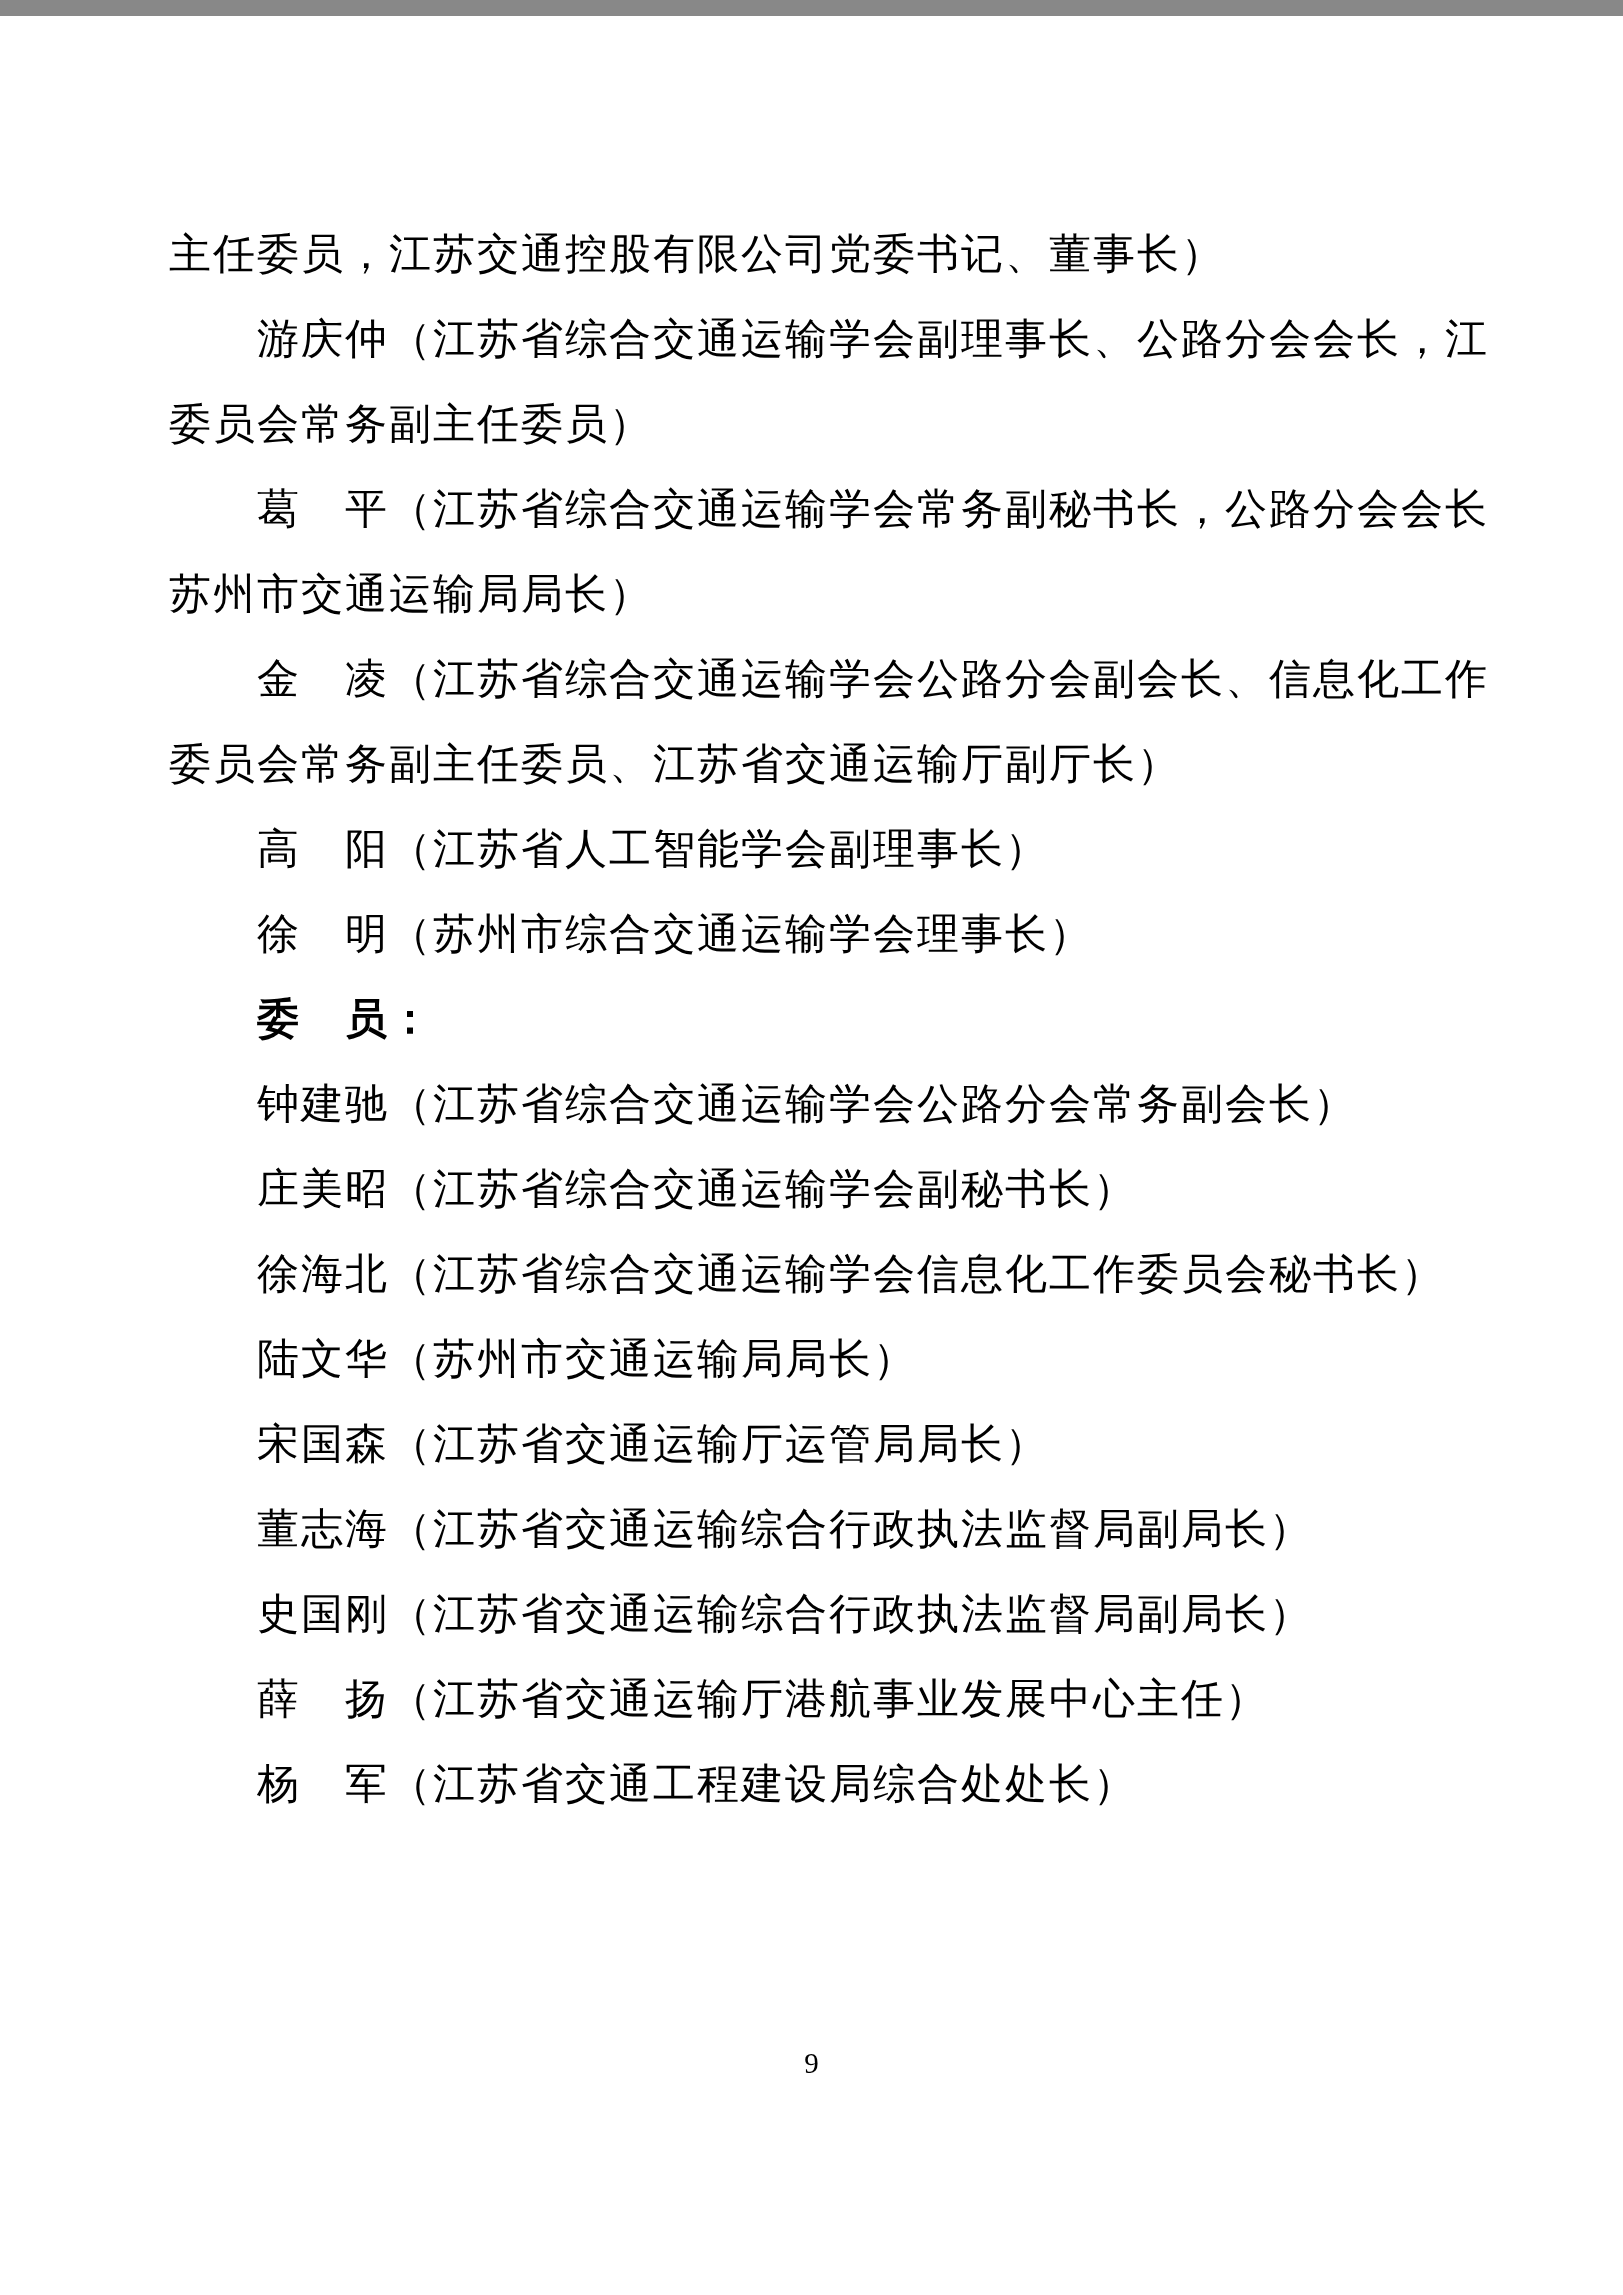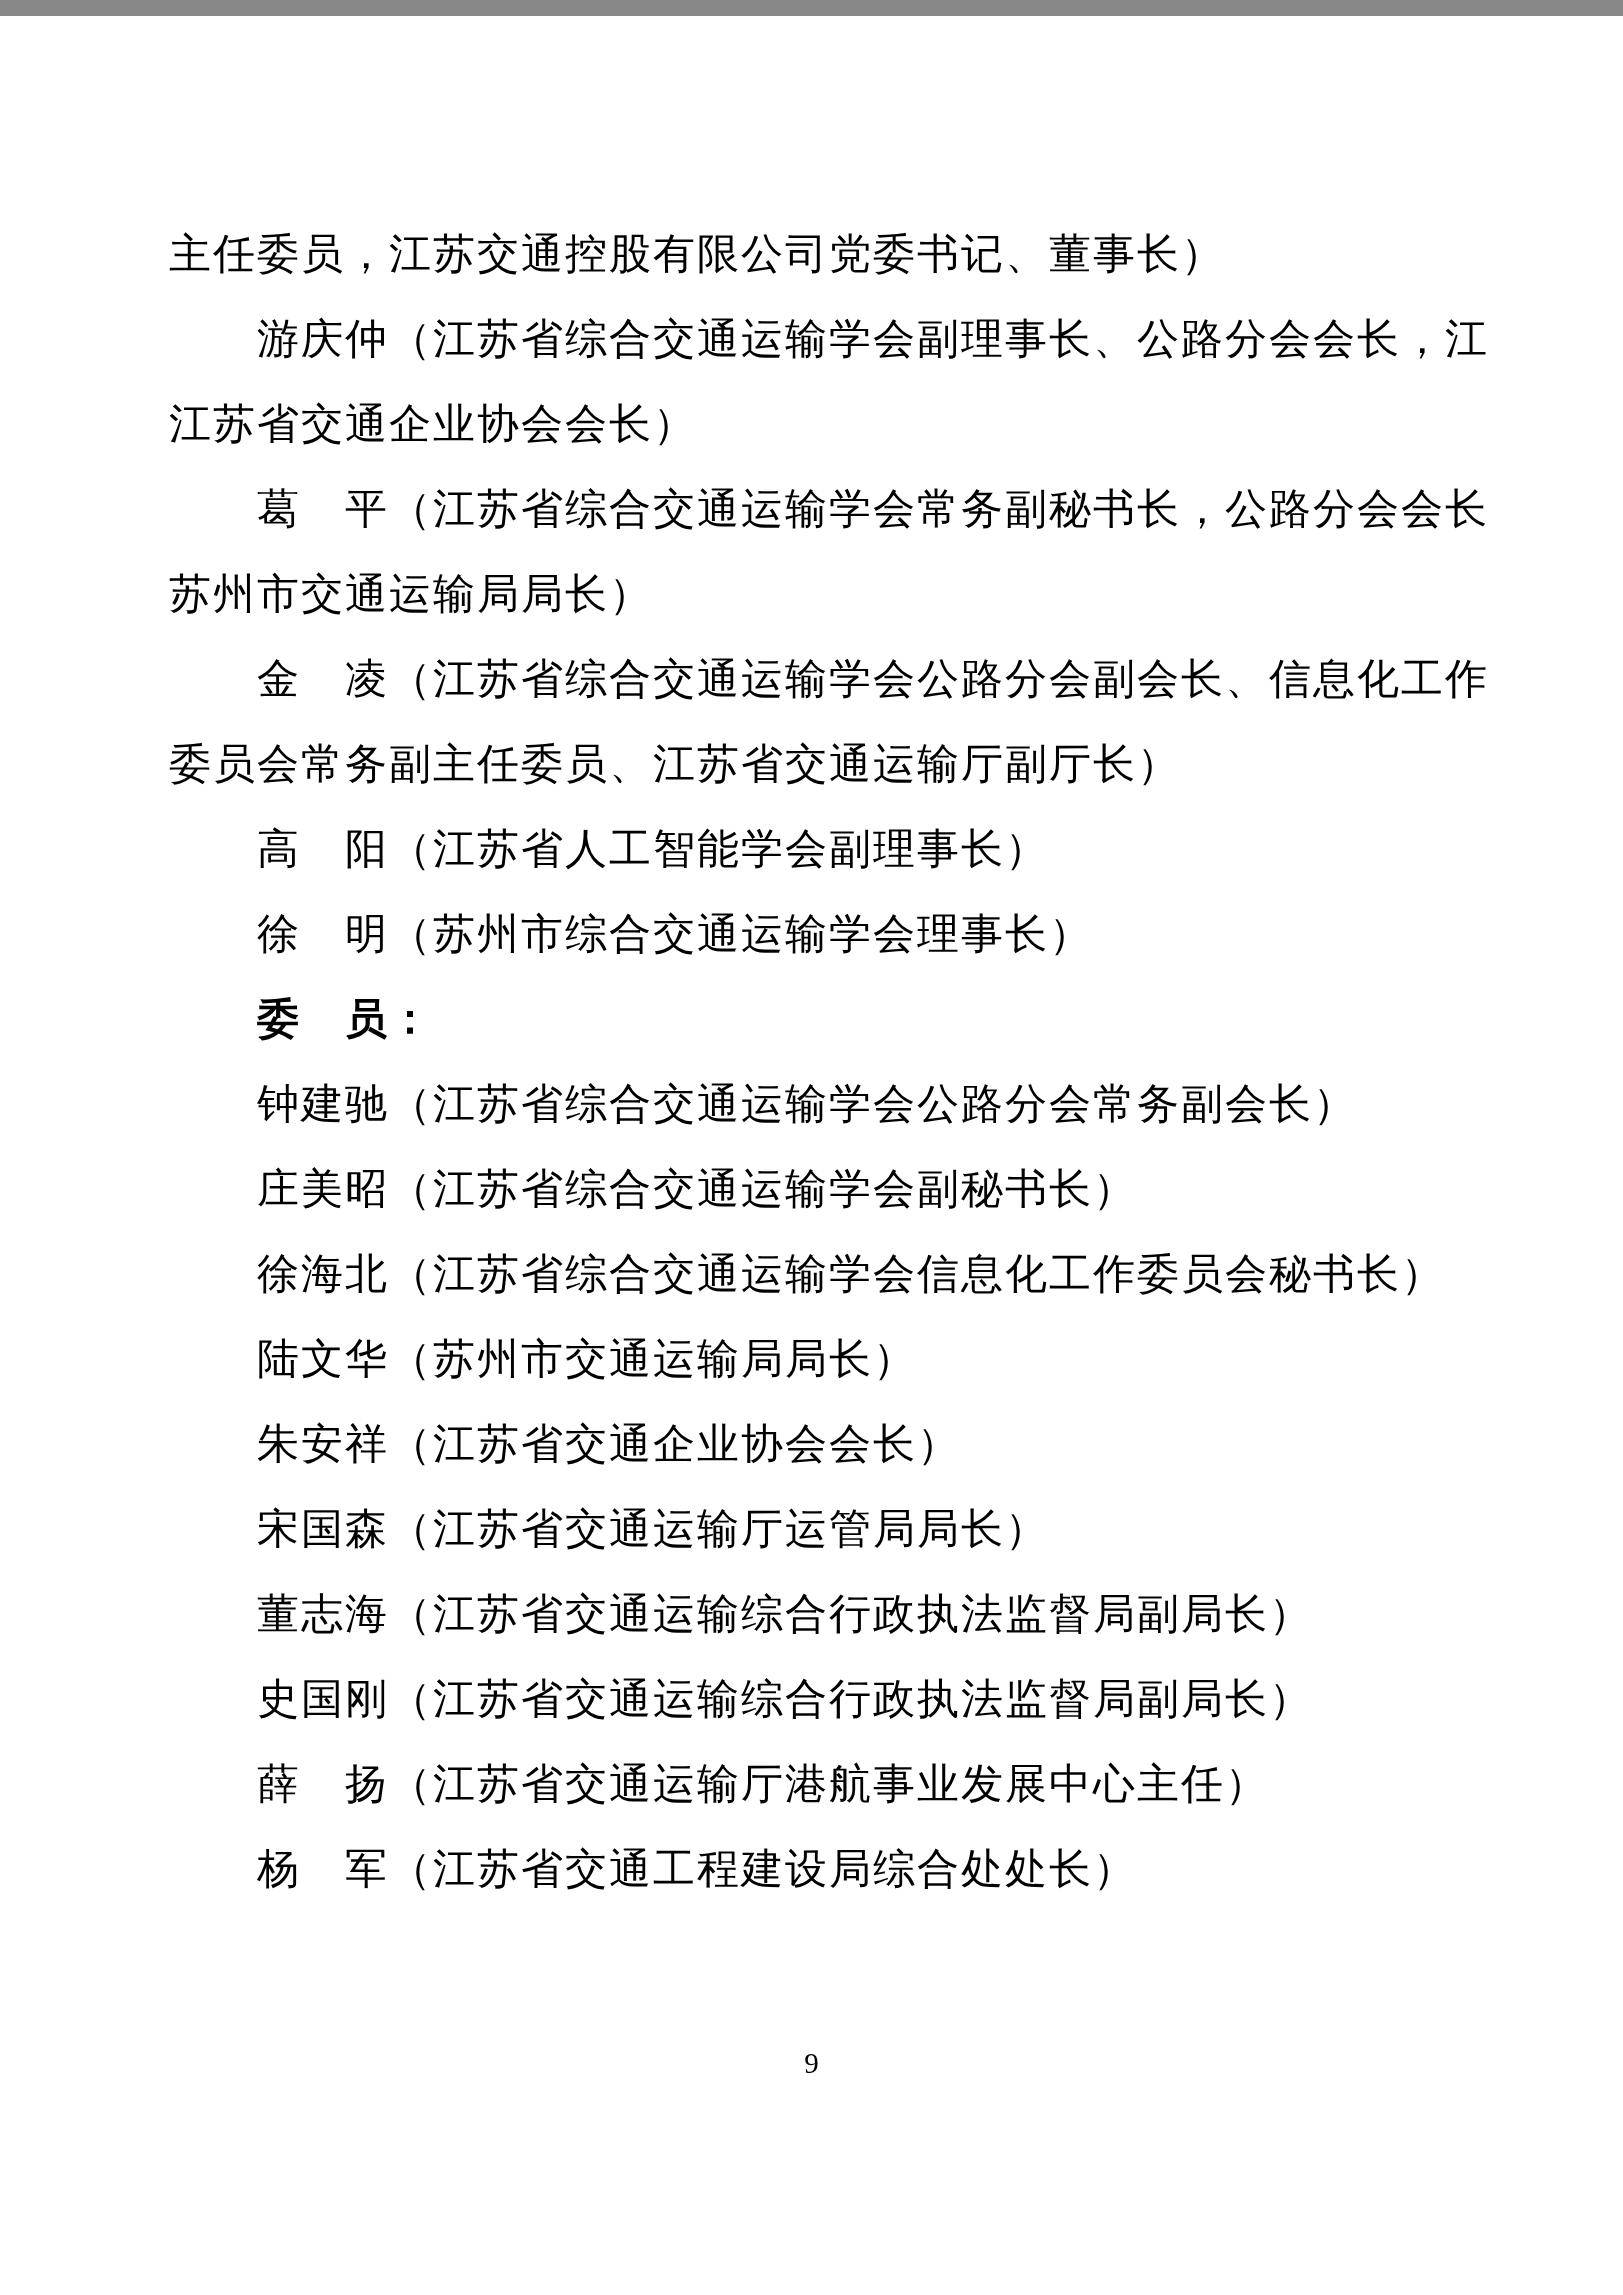--- a/index.html
+++ b/index.html
@@ -49,33 +49,32 @@
     color: #000000;
   }
 </style>
 </head>
 <body>
 
 <div class="page">
   <div class="content">
       <div class="line">主任委员，江苏交通控股有限公司党委书记、董事长）</div>
       <div class="line indent">游庆仲（江苏省综合交通运输学会副理事长、公路分会会长，江</div>
-      <div class="line">江苏省交通企业协会会长）</div>
+      <div class="line">委员会常务副主任委员）</div>
       <div class="line indent">葛　平（江苏省综合交通运输学会常务副秘书长，公路分会会长</div>
       <div class="line">苏州市交通运输局局长）</div>
       <div class="line indent">金　凌（江苏省综合交通运输学会公路分会副会长、信息化工作</div>
       <div class="line">委员会常务副主任委员、江苏省交通运输厅副厅长）</div>
       <div class="line indent">高　阳（江苏省人工智能学会副理事长）</div>
       <div class="line indent">徐　明（苏州市综合交通运输学会理事长）</div>
       <div class="line indent bold">委　员：</div>
       <div class="line indent">钟建驰（江苏省综合交通运输学会公路分会常务副会长）</div>
       <div class="line indent">庄美昭（江苏省综合交通运输学会副秘书长）</div>
       <div class="line indent">徐海北（江苏省综合交通运输学会信息化工作委员会秘书长）</div>
       <div class="line indent">陆文华（苏州市交通运输局局长）</div>
-      <div class="line indent">朱安祥（江苏省交通企业协会会长）</div>
       <div class="line indent">宋国森（江苏省交通运输厅运管局局长）</div>
       <div class="line indent">董志海（江苏省交通运输综合行政执法监督局副局长）</div>
       <div class="line indent">史国刚（江苏省交通运输综合行政执法监督局副局长）</div>
       <div class="line indent">薛　扬（江苏省交通运输厅港航事业发展中心主任）</div>
       <div class="line indent">杨　军（江苏省交通工程建设局综合处处长）</div>
     </div>
   <div class="page-number">9</div>
 </div>
 
 

